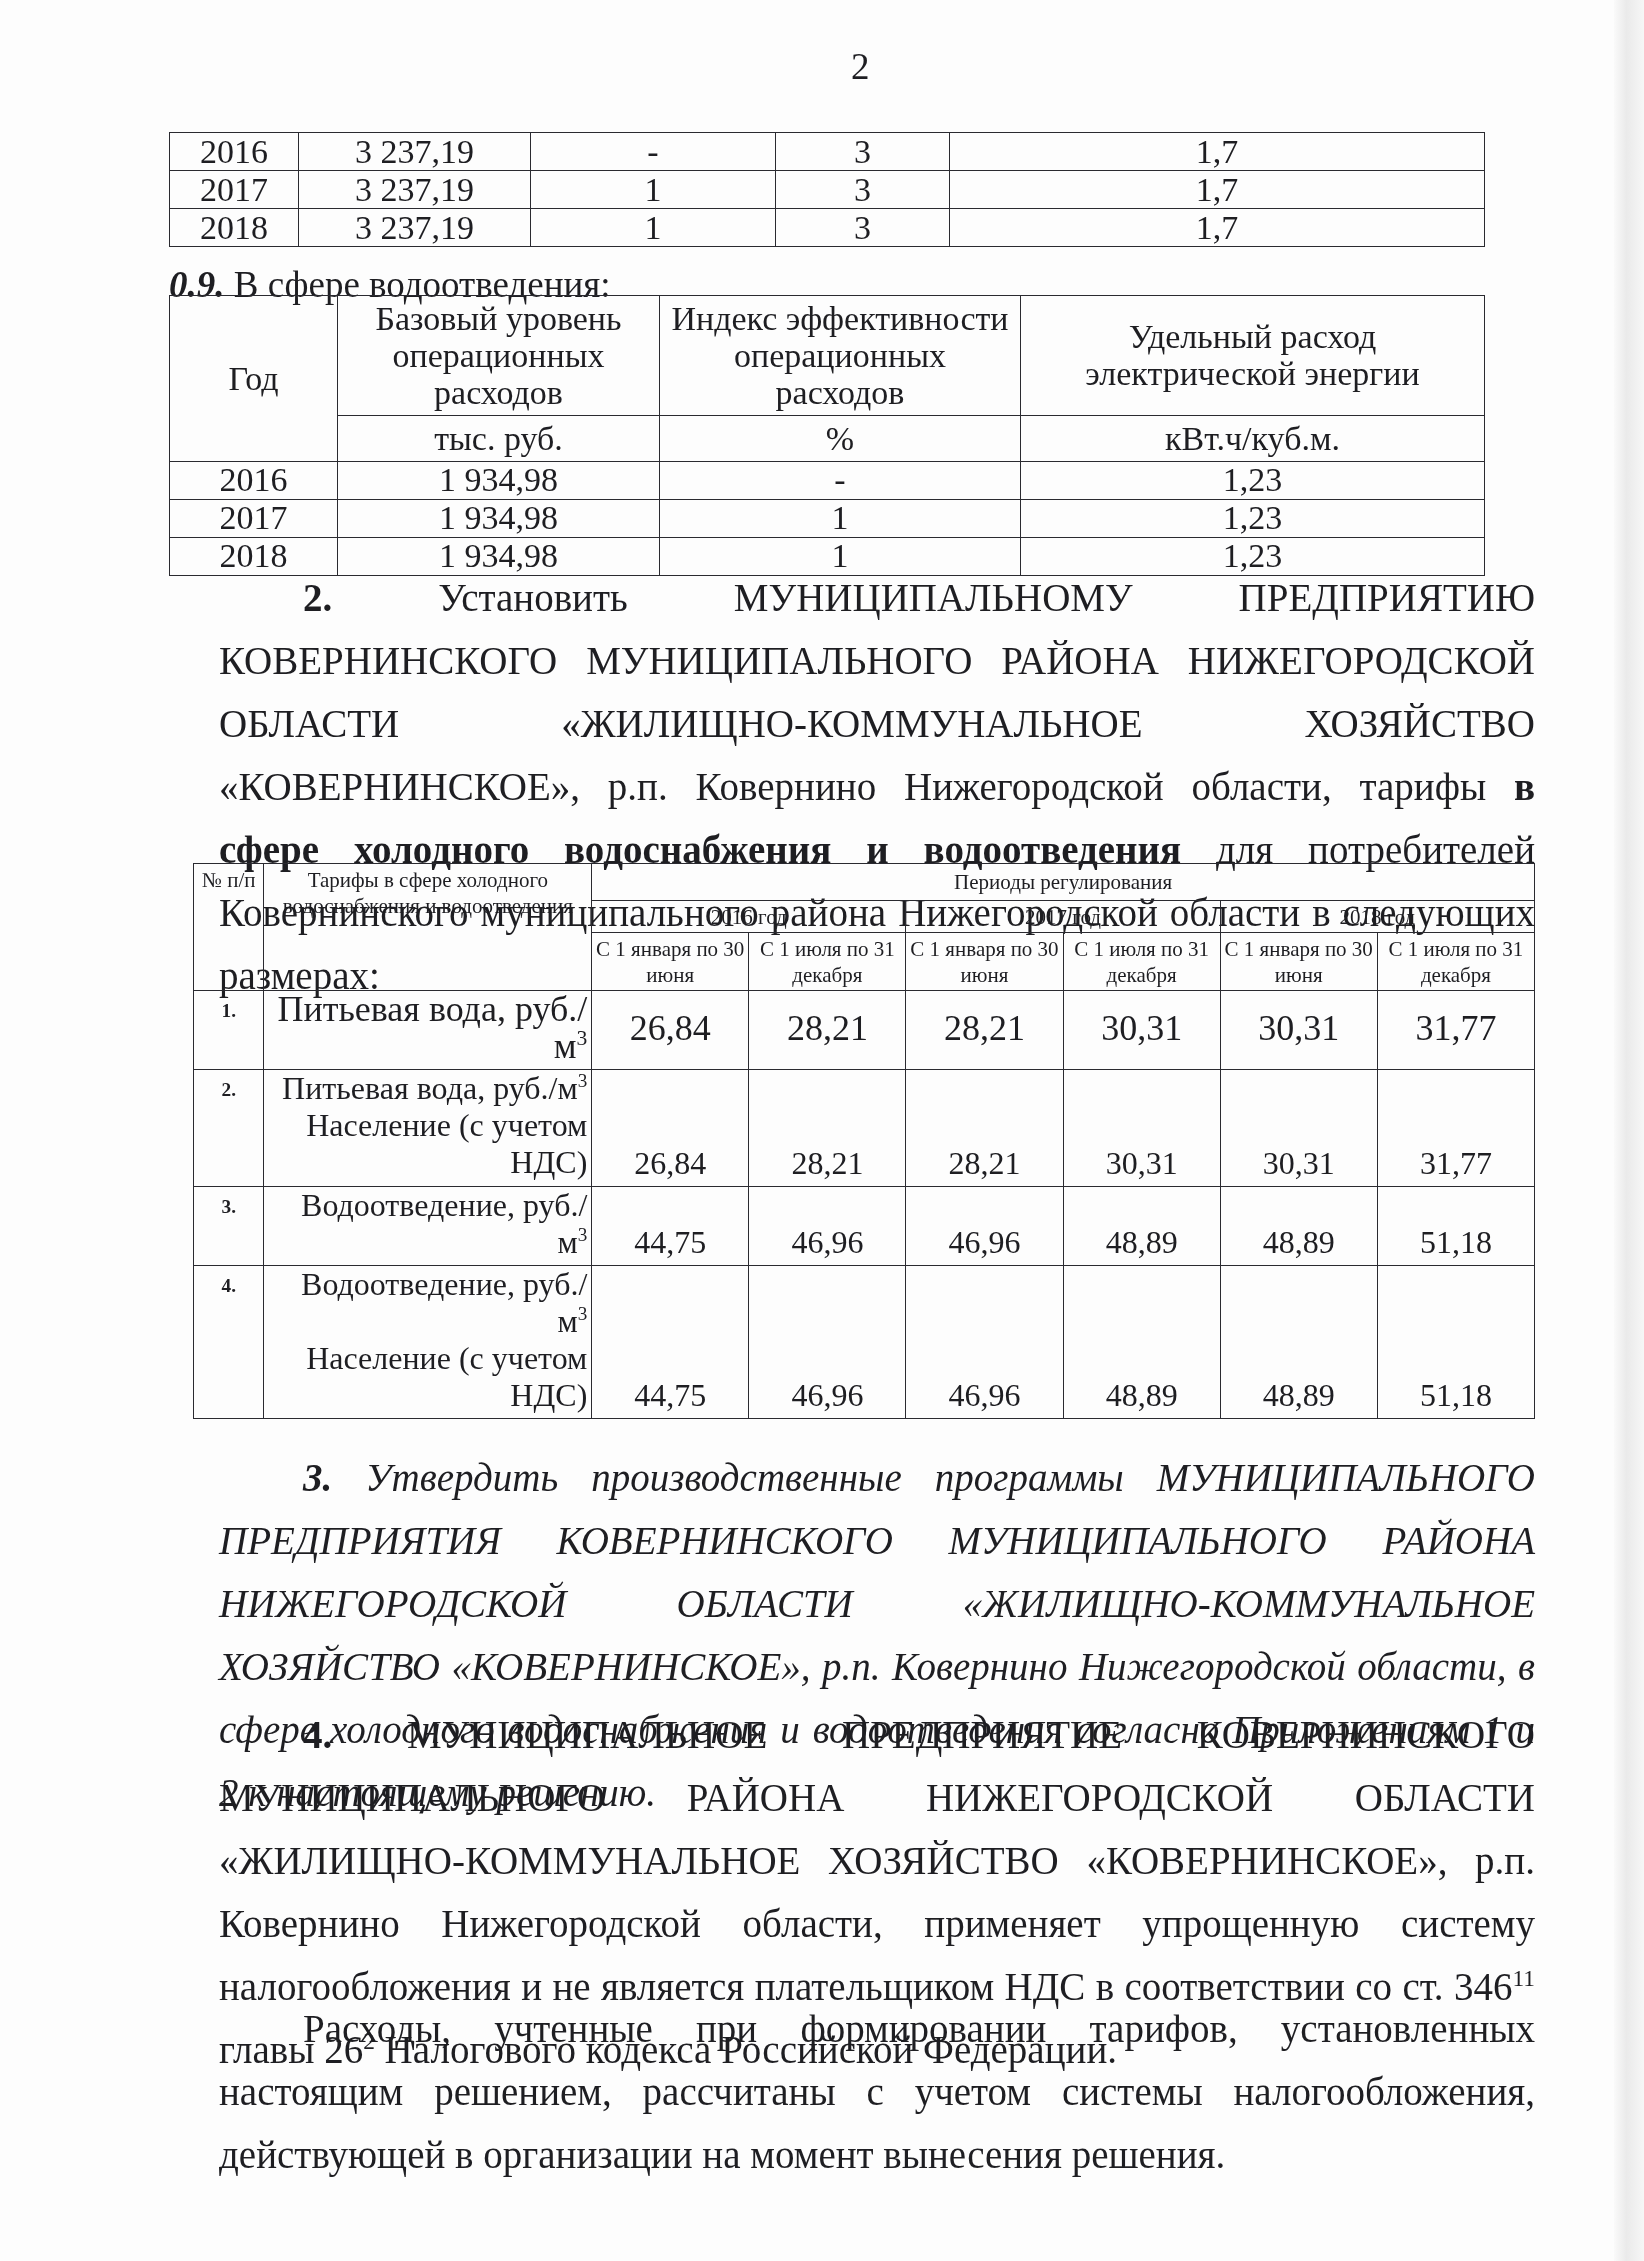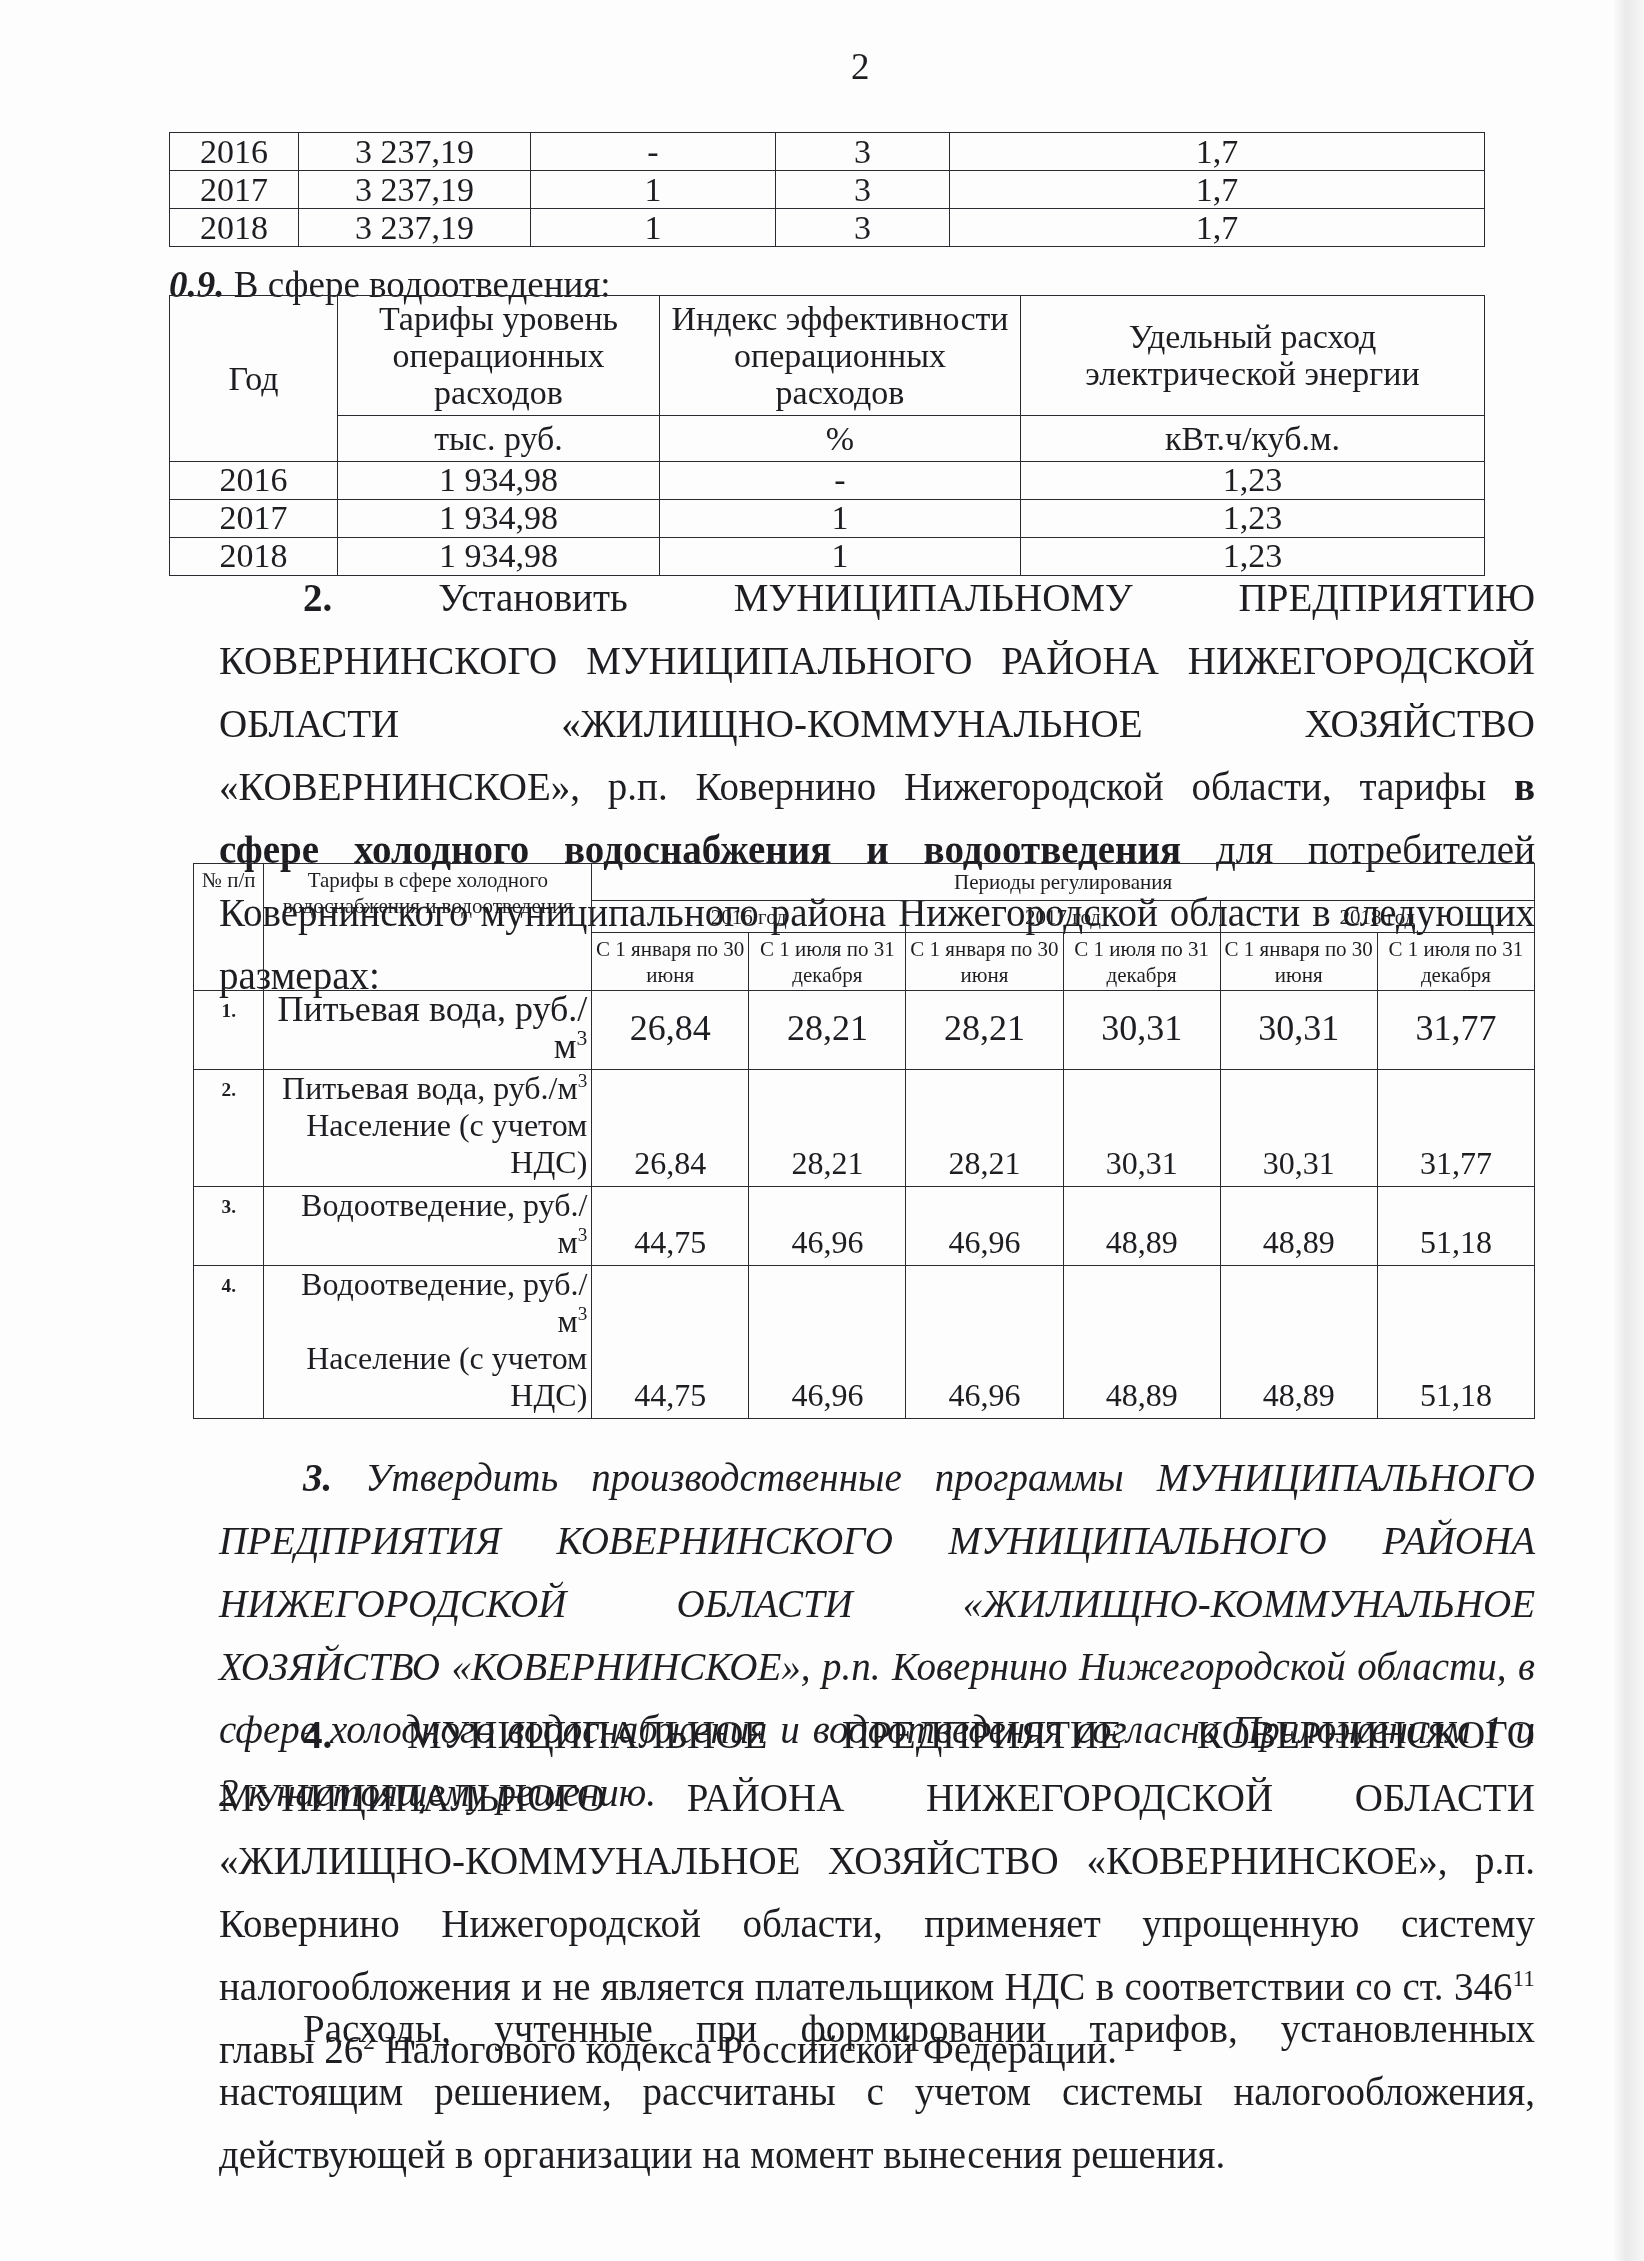--- a/index.html
+++ b/index.html
@@ -81,21 +81,21 @@
 <table id="t2">
   <colgroup>
       <col style="width:168px">
       <col style="width:322px">
       <col style="width:361px">
       <col style="width:464px">
     </colgroup>
   <thead>
     <tr>
       <th rowspan="2">Год</th>
-      <th>Тарифы уровень операционных расходов</th>
+      <th>Базовый уровень операционных расходов</th>
       <th>Индекс эффективности операционных расходов</th>
       <th>Удельный расход электрической энергии</th>
     </tr>
     <tr>
       <th>тыс. руб.</th>
       <th>%</th>
       <th>кВт.ч/куб.м.</th>
     </tr>
   </thead>
   <tbody>

